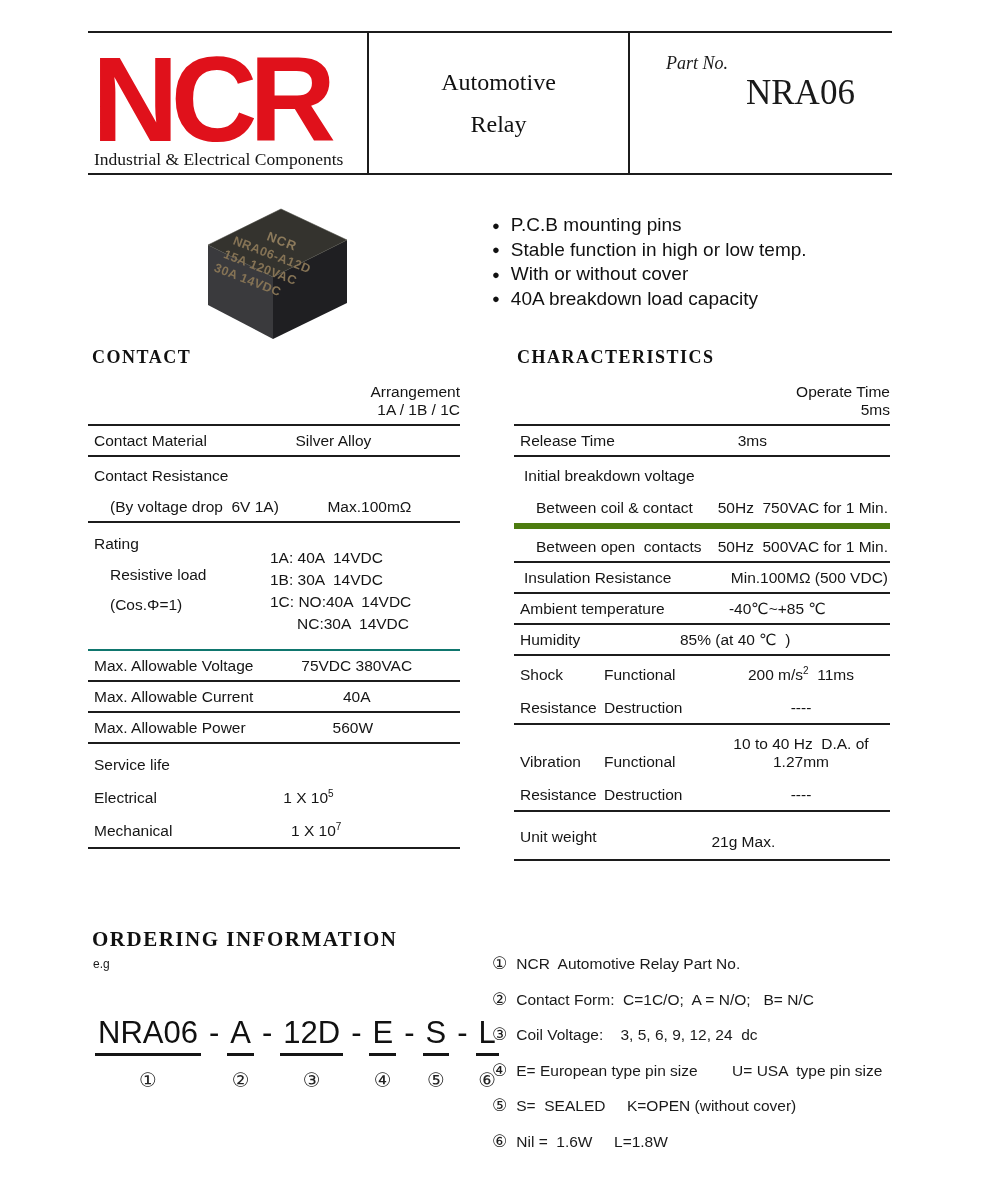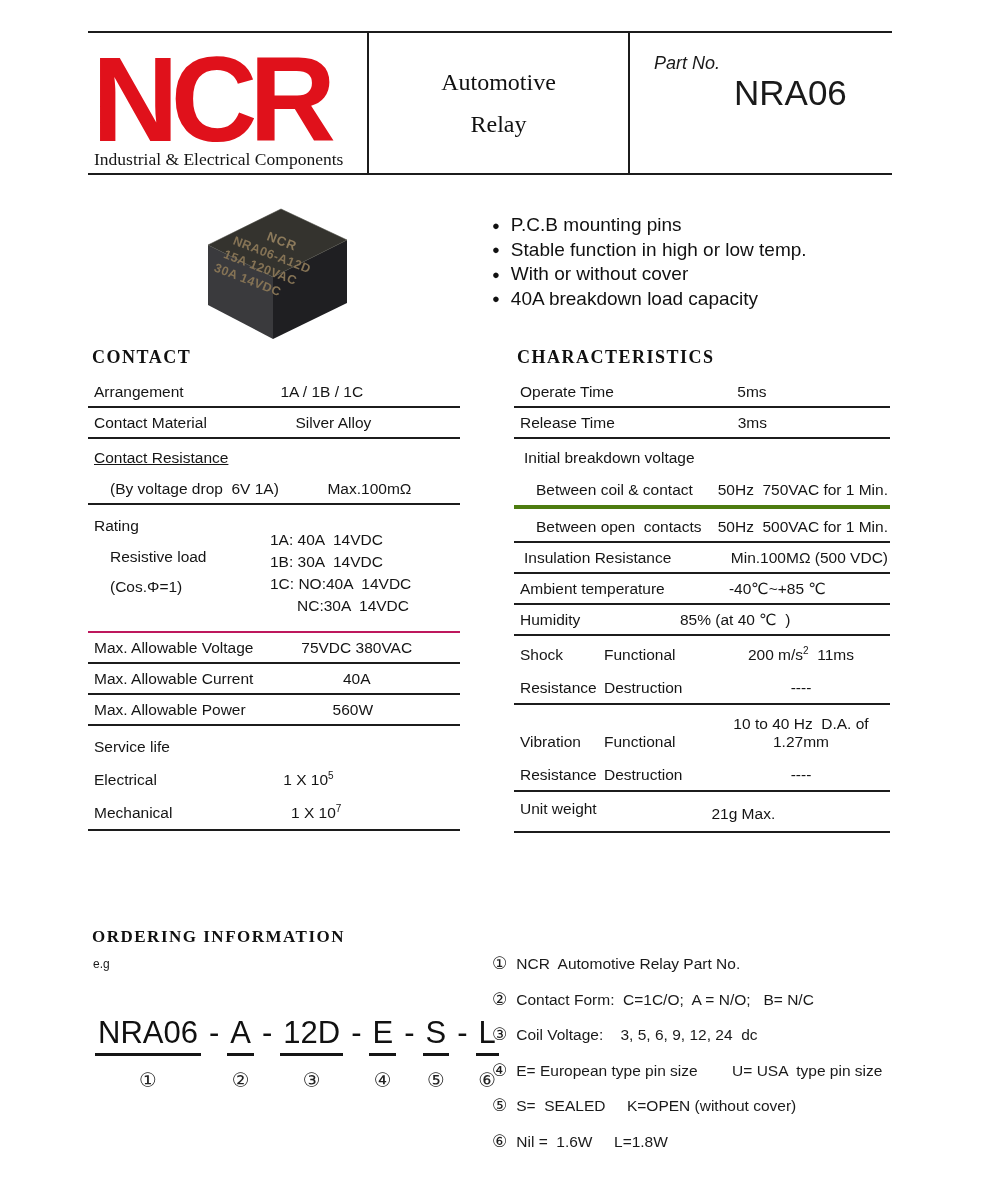--- a/index.html
+++ b/index.html
@@ -22,21 +22,21 @@
   }
   .logo-sub {
     position:absolute; left:6px; bottom:3px; font-family:"Liberation Serif","DejaVu Serif",serif;
     font-size:17.5px; color:#151515; white-space:nowrap;
   }
   .h-title {
     width:263px; border-left:2px solid #1c1c1c; border-right:2px solid #1c1c1c;
     text-align:center; font-family:"Liberation Serif","DejaVu Serif",serif;
     font-size:24px; padding-top:28px; line-height:42px; color:#111;
   }
-  .h-part { flex:1; position:relative; font-family:Liberation Sans, sans-serif; }
+  .h-part { flex:1; position:relative; font-family:Liberation Serif, serif;margin-left:12px; }
   .part-label { position:absolute; left:24px; top:20px; font-style:italic; font-size:18px; }
   .part-value { position:absolute; left:104px; top:40px; font-size:35px; }
 
   
   .relay { position:absolute; left:203px; top:207px; width:150px; height:138px; }
   .relay text {
     font-family:"Liberation Sans","DejaVu Sans",sans-serif; font-size:12.5px;
     fill:#857355; font-weight:bold; letter-spacing:0.5px;
   }
   .relay .relay-brand { font-size:13px; fill:#8d7b5c; letter-spacing:1px; }
@@ -46,39 +46,39 @@
   .feature { display:flex; align-items:center; height:24.5px; font-size:19px; color:#111; }
   .f-bullet { font-size:13px; margin-right:11px; line-height:1; }
 
   
   .sec-title {
     position:absolute; font-family:"Liberation Serif","DejaVu Serif",serif;
     font-weight:bold; font-size:18px; letter-spacing:1.5px; color:#111;
   }
   .t-contact { left:92px; top:347px; }
   .t-char { left:517px; top:347px;text-align:right; }
-  .t-order { left:92px; top:927px; font-size:17px; }
+  .t-order { left:92px; top:927px; font-size:21px; }
 
   
   .tbl { position:absolute; font-size:15.5px; color:#151515; }
   .contact-tbl { left:88px; top:379px; width:372px; }
   .char-tbl { left:514px; top:379px; width:376px; }
   .trow { display:flex; align-items:flex-end; border-bottom:2px solid #1c1c1c; padding:6px 0 5px 0; }
-  .trow.first { padding-top:4px; }
+  .trow.first { padding-top:4px;flex-direction:column; }
   .lab { padding-left:6px; white-space:pre-wrap; }
   .lab.indent { padding-left:22px; }
   .val { flex:1; text-align:center; white-space:pre-wrap; }
   .val.right { text-align:right; padding-right:2px; }
-  .thinline { border-bottom:4px solid #4d7c0f; }
+  .thinline { border-bottom:6px solid #4d7c0f; }
   .group { border-bottom:2px solid #1c1c1c; }
   .gline { display:flex; align-items:flex-end; padding:6px 0 5px 0; white-space:pre-wrap; }
   sup { font-size:10px; vertical-align:super; line-height:0; }
 
   
-  .rating { display:flex; border-bottom:2px solid #be185d; padding:8px 0 14px 0; }
+  .rating { display:flex; border-bottom:2px solid #0f766e; padding:8px 0 14px 0; }
   .rating-left { width:182px; padding-left:6px; }
   .rl1 { padding-top:4px; }
   .rl2 { margin-top:13px; padding-left:16px; }
   .rl3 { margin-top:12px; padding-left:16px; }
   .rating-right { flex:1; padding-top:16px; }
   .rating-right div { line-height:22px; white-space:pre-wrap; }
   .rv-indent { padding-left:27px; }
 
   
   .c1 { width:90px; padding-left:6px; }
@@ -157,21 +157,21 @@
       <span class="lab">Arrangement</span>
       <span class="val">1A / 1B / 1C</span>
     </div>
 
     <div class="trow">
       <span class="lab">Contact Material</span>
       <span class="val">Silver Alloy</span>
     </div>
 
     <div class="group">
-      <div class="gline" style="padding-top:10px;text-decoration:underline;">
+      <div class="gline" style="padding-top:10px;">
         <span class="lab">Contact Resistance</span>
       </div>
       <div class="gline" style="padding-top:8px;">
         <span class="lab indent">(By voltage drop  6V 1A)</span>
         <span class="val">Max.100mΩ</span>
       </div>
     </div>
 
     <div class="rating">
       <div class="rating-left">
@@ -278,21 +278,21 @@
         <span class="c2">Functional</span>
         <span class="c3">10 to 40 Hz  D.A. of 1.27mm</span>
       </div>
       <div class="gline" style="padding-top:10px; padding-bottom:6px;">
         <span class="c1">Resistance</span>
         <span class="c2">Destruction</span>
         <span class="c3">----</span>
       </div>
     </div>
 
-    <div class="trow" style="align-items:flex-start; padding-top:8px; padding-bottom:8px;">
+    <div class="trow" style="align-items:flex-start; padding-top:16px; padding-bottom:8px;">
       <span class="lab">Unit weight</span>
       <span class="val" style="padding-top:5px;">21g Max.</span>
     </div>
   </div>
 
   <div class="sec-title t-order">ORDERING INFORMATION</div>
   <div class="eg">e.g</div>
 
   <div class="pn">
     <div class="seg">

